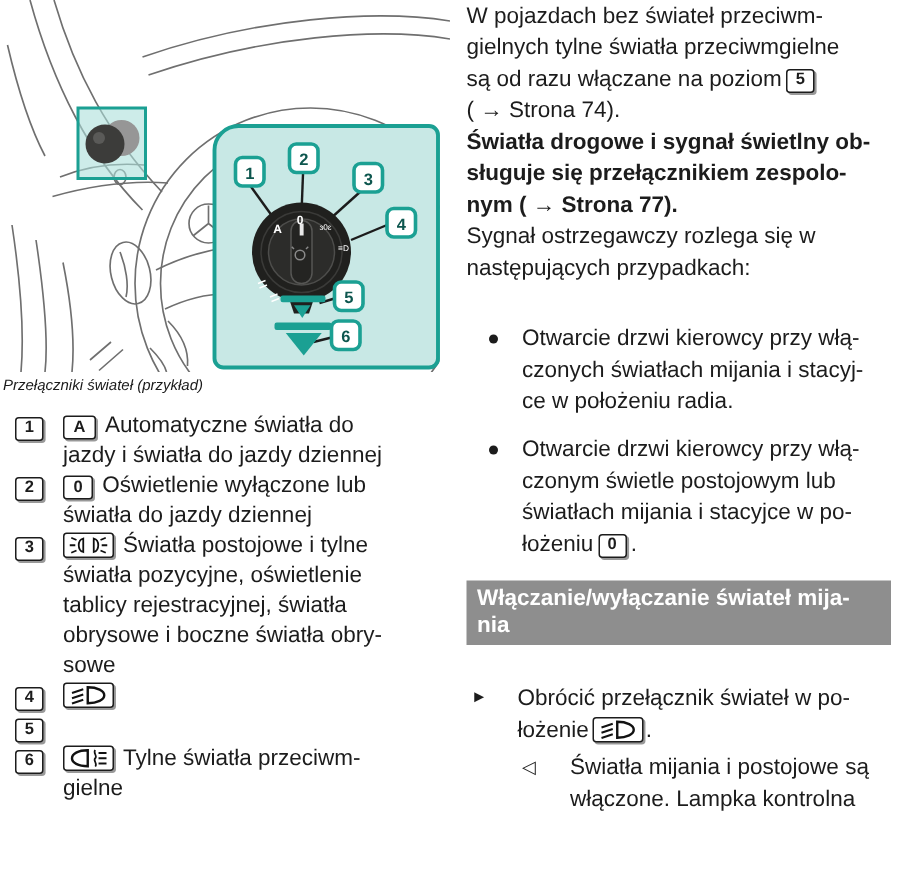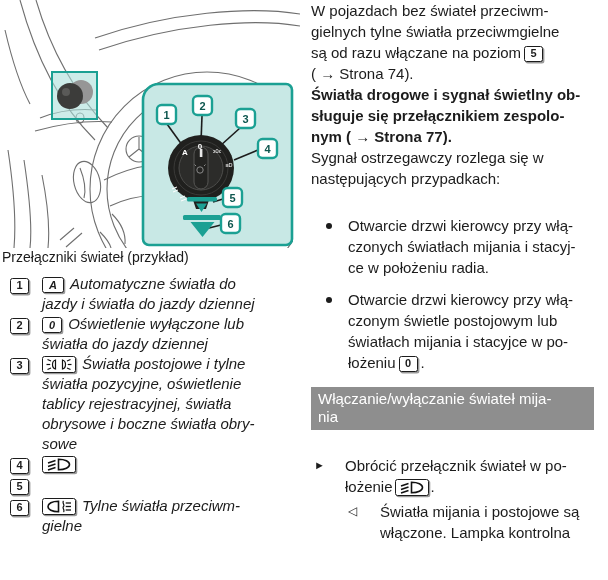--- a/index.html
+++ b/index.html
@@ -7,26 +7,26 @@
     width:608px;height:580px;overflow:hidden;
     font-family:"Liberation Sans",sans-serif;
     color:#1c1c1c;
     font-size:15px;
   }
   .page{display:flex;width:608px;}
   
   .left{width:302px;flex:0 0 302px;}
   .figure svg{display:block;}
   .caption{
-    font-size:14px;color:#1a1a1a;margin:3px 0 10px 2px;line-height:13px;
+    font-size:10px;color:#1a1a1a;margin:3px 0 10px 2px;line-height:13px;font-style:italic;
   }
   .legend{margin-top:2px;}
   .lrow{display:flex;line-height:20px;}
   .lkey-col{flex:0 0 42px;padding-left:10px;box-sizing:border-box;padding-top:1px;}
-  .lcontent{flex:1;padding-right:4px;font-style:italic;}
+  .lcontent{flex:1;padding-right:4px;}
   .prewrap{white-space:pre-line;}
   
   .keycap{
     display:inline-block;min-width:11px;padding:0 3px;text-align:center;
     border:1.4px solid #1c1c1c;border-radius:2.5px;background:#fff;
     box-shadow:1.4px 1.4px 0 #999;
     font-size:11px;font-weight:bold;line-height:13.5px;
     position:relative;top:-1px;
   }
   
@@ -45,21 +45,21 @@
   .p1{margin-top:9px;}
   .p2{margin-top:9px;font-weight:bold;}
   .p3{margin-top:4px;}
   .bullets{margin-top:26px;}
   .bullet{position:relative;padding-left:37px;margin-bottom:11px;}
   .bullet .dot{
     position:absolute;left:15px;top:8px;width:6px;height:6px;border-radius:50%;
     background:#1c1c1c;
   }
   .section-bar{
-    margin-top:14px;background:#8e8e8e;color:#fff;font-weight:normal;
+    margin-top:14px;background:#8e8e8e;color:#fff;font-weight:bold;
     padding:3px 8px 4px 7px;line-height:18px;
   }
   .step{position:relative;padding-left:34px;margin-top:25px;}
   .step .tri{position:absolute;left:3px;top:0px;font-size:11px;color:#1c1c1c;}
   .result{position:relative;padding-left:69px;margin-top:4px;}
   .result .tri{position:absolute;left:37px;top:0px;font-size:12px;color:#1c1c1c;}
   .kinline{margin:0 3px;}
 </style>
 </head>
 <body>

